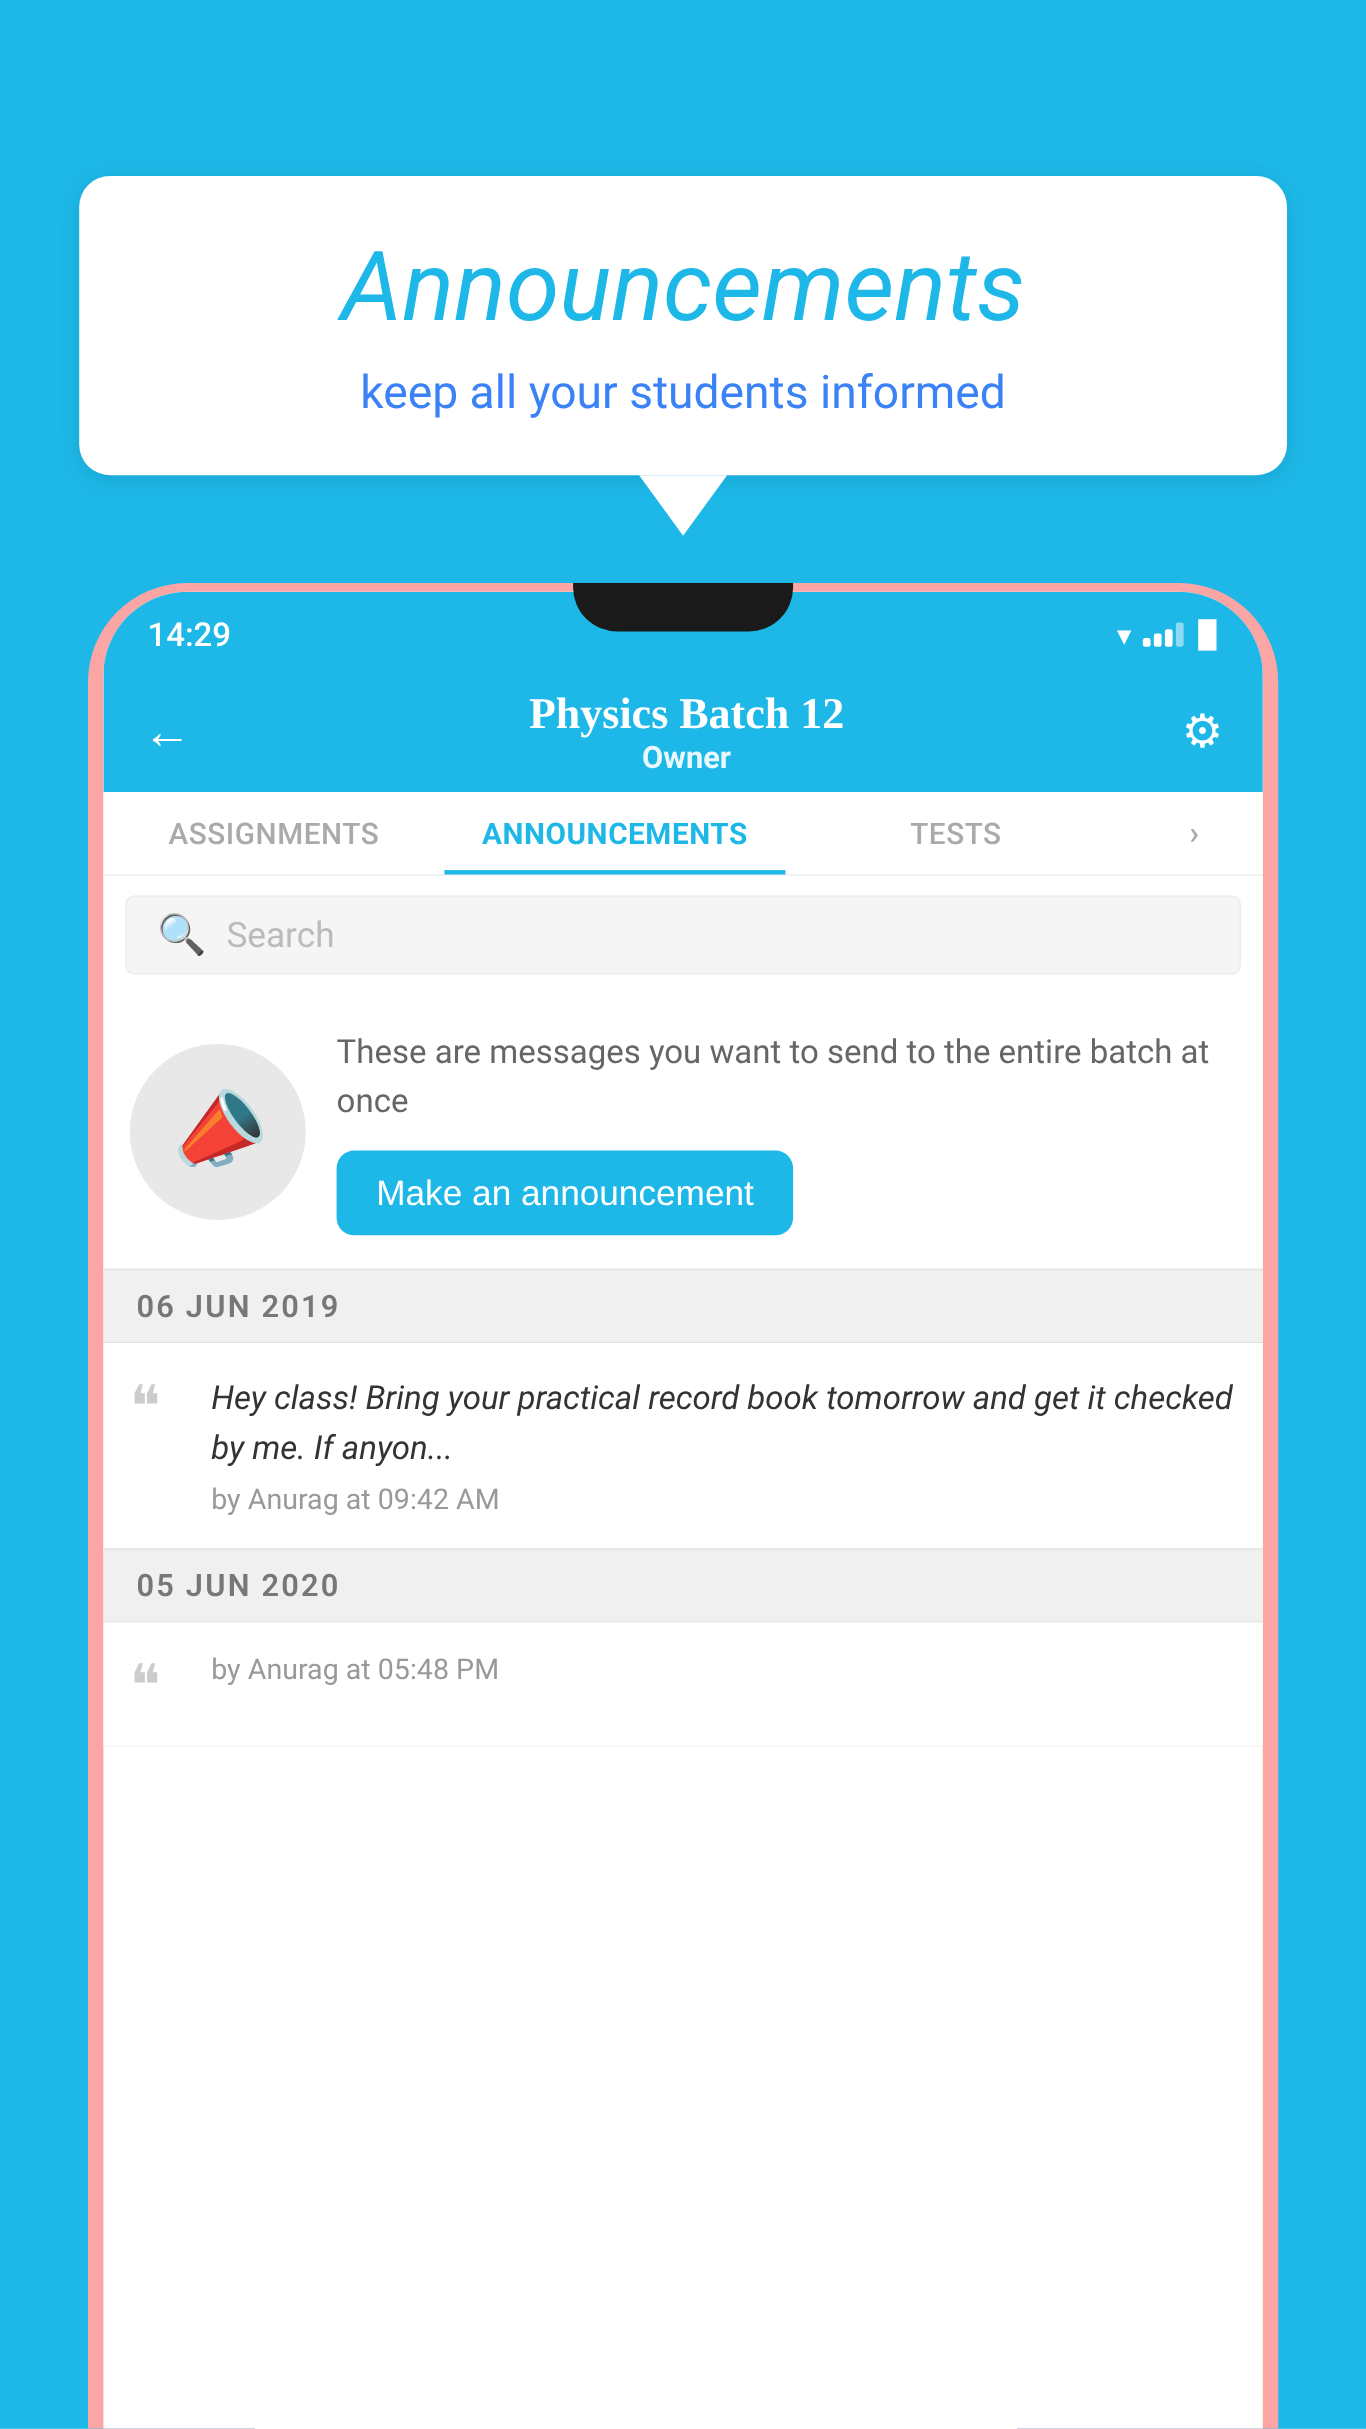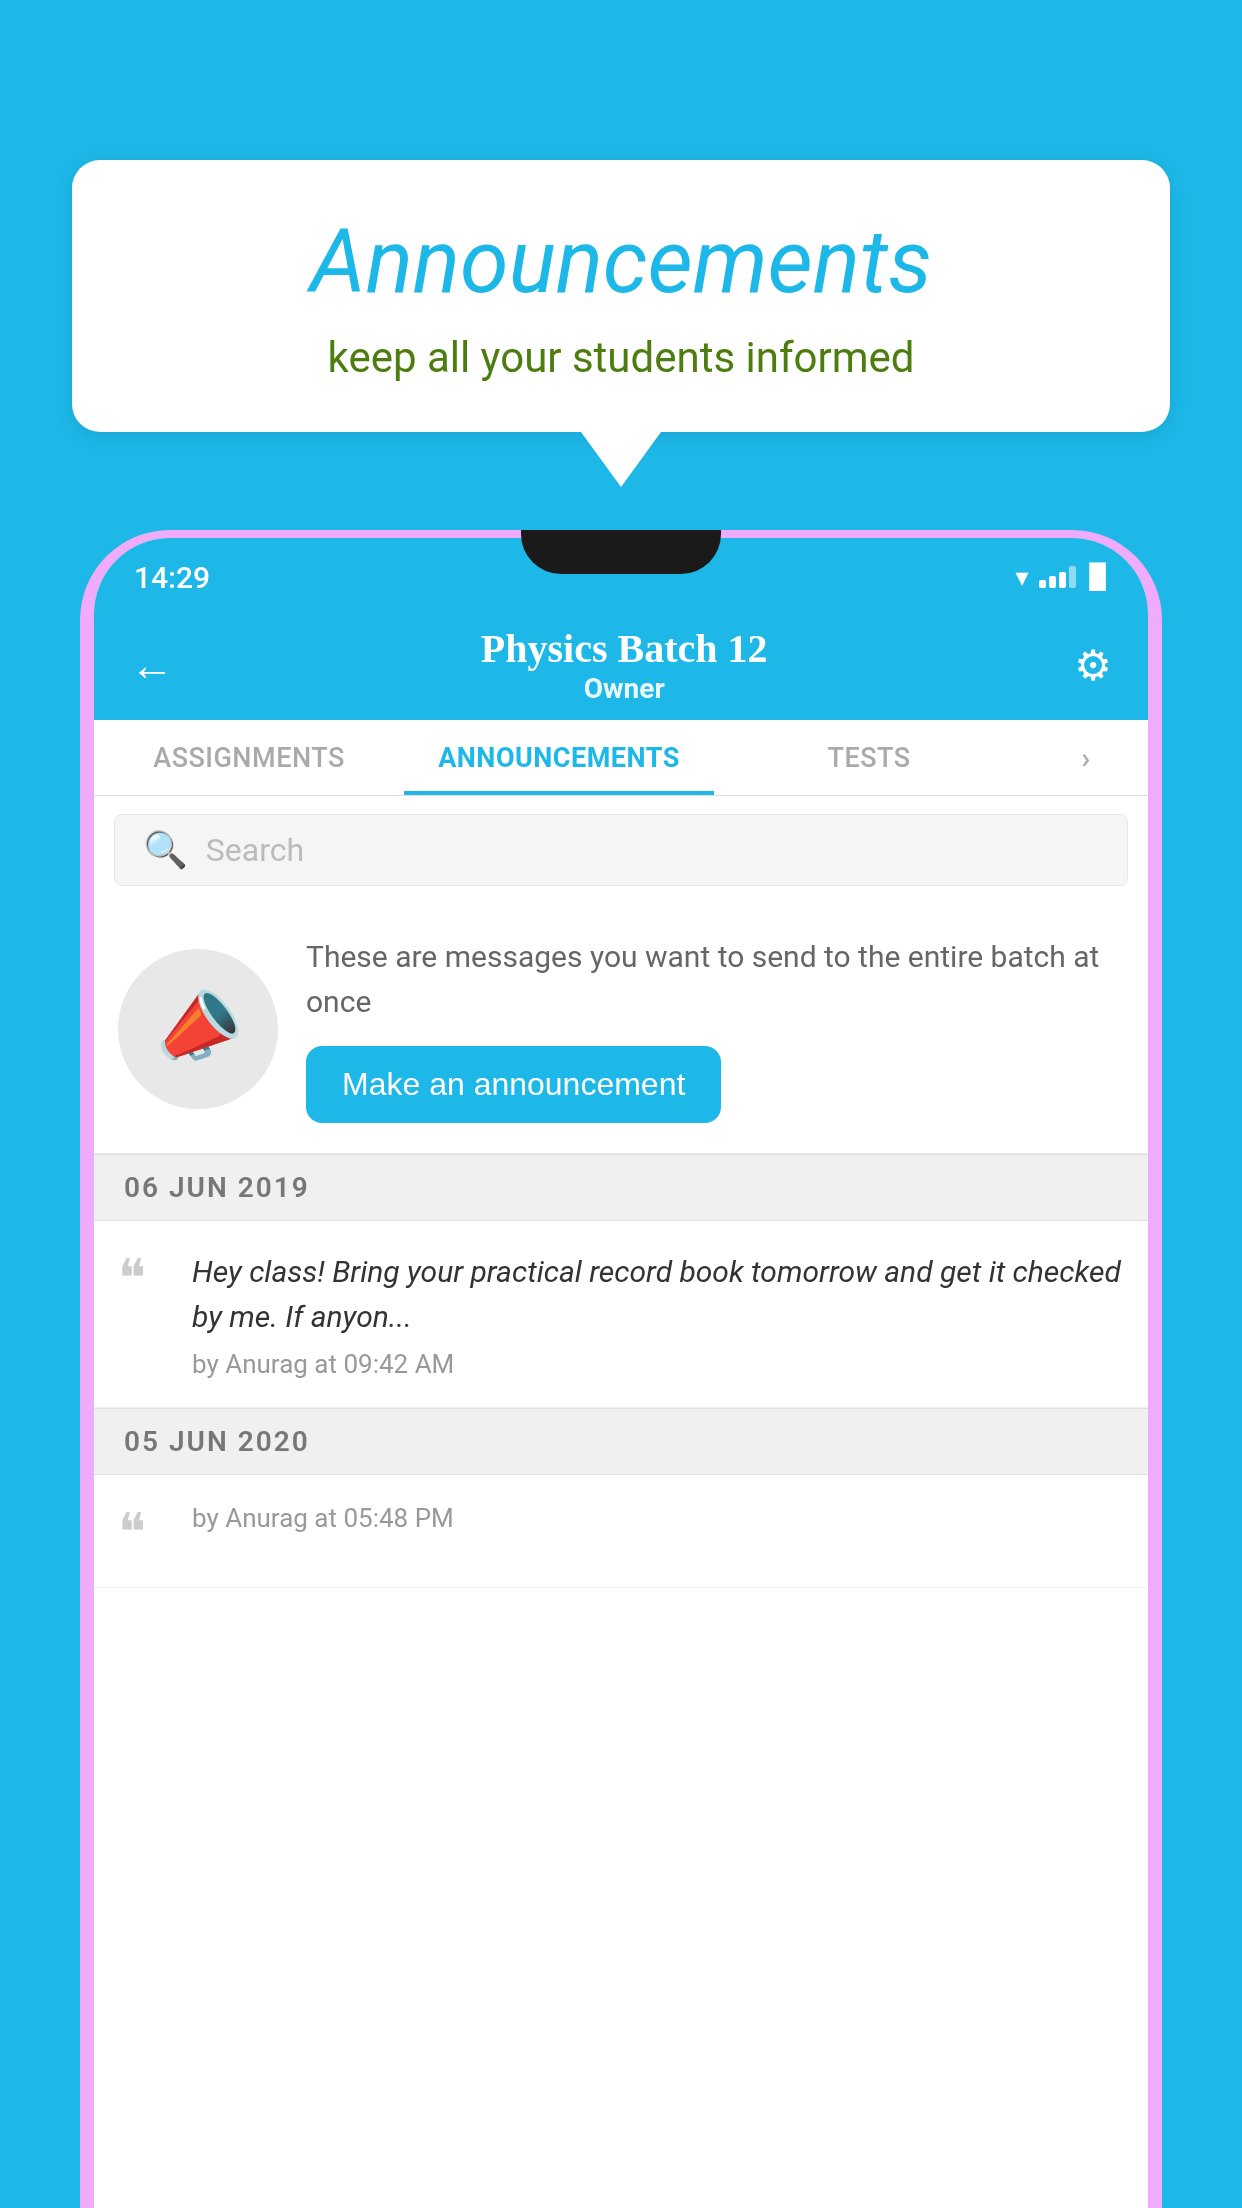--- a/index.html
+++ b/index.html
@@ -35,41 +35,41 @@
 
     .speech-bubble-title {
       color: #1DB8E8;
       font-size: 88px;
       font-weight: 400;
       font-style: italic;
       margin-bottom: 20px;
     }
 
     .speech-bubble-subtitle {
-      color: #4d7c0f;
+      color: #3b82f6;
       font-size: 42px;
       font-weight: 400;
     }
 
     .speech-bubble-arrow {
       width: 0;
       height: 0;
       border-left: 40px solid transparent;
       border-right: 40px solid transparent;
       border-top: 55px solid white;
     }
 
     
     .phone-frame {
       position: absolute;
       top: 530px;
       left: 80px;
       right: 80px;
       bottom: 0;
-      background: #f0abfc;
+      background: #fca5a5;
       border-radius: 90px 90px 0 0;
       overflow: hidden;
     }
 
     .phone-screen {
       position: absolute;
       top: 8px;
       left: 14px;
       right: 14px;
       bottom: 0;

